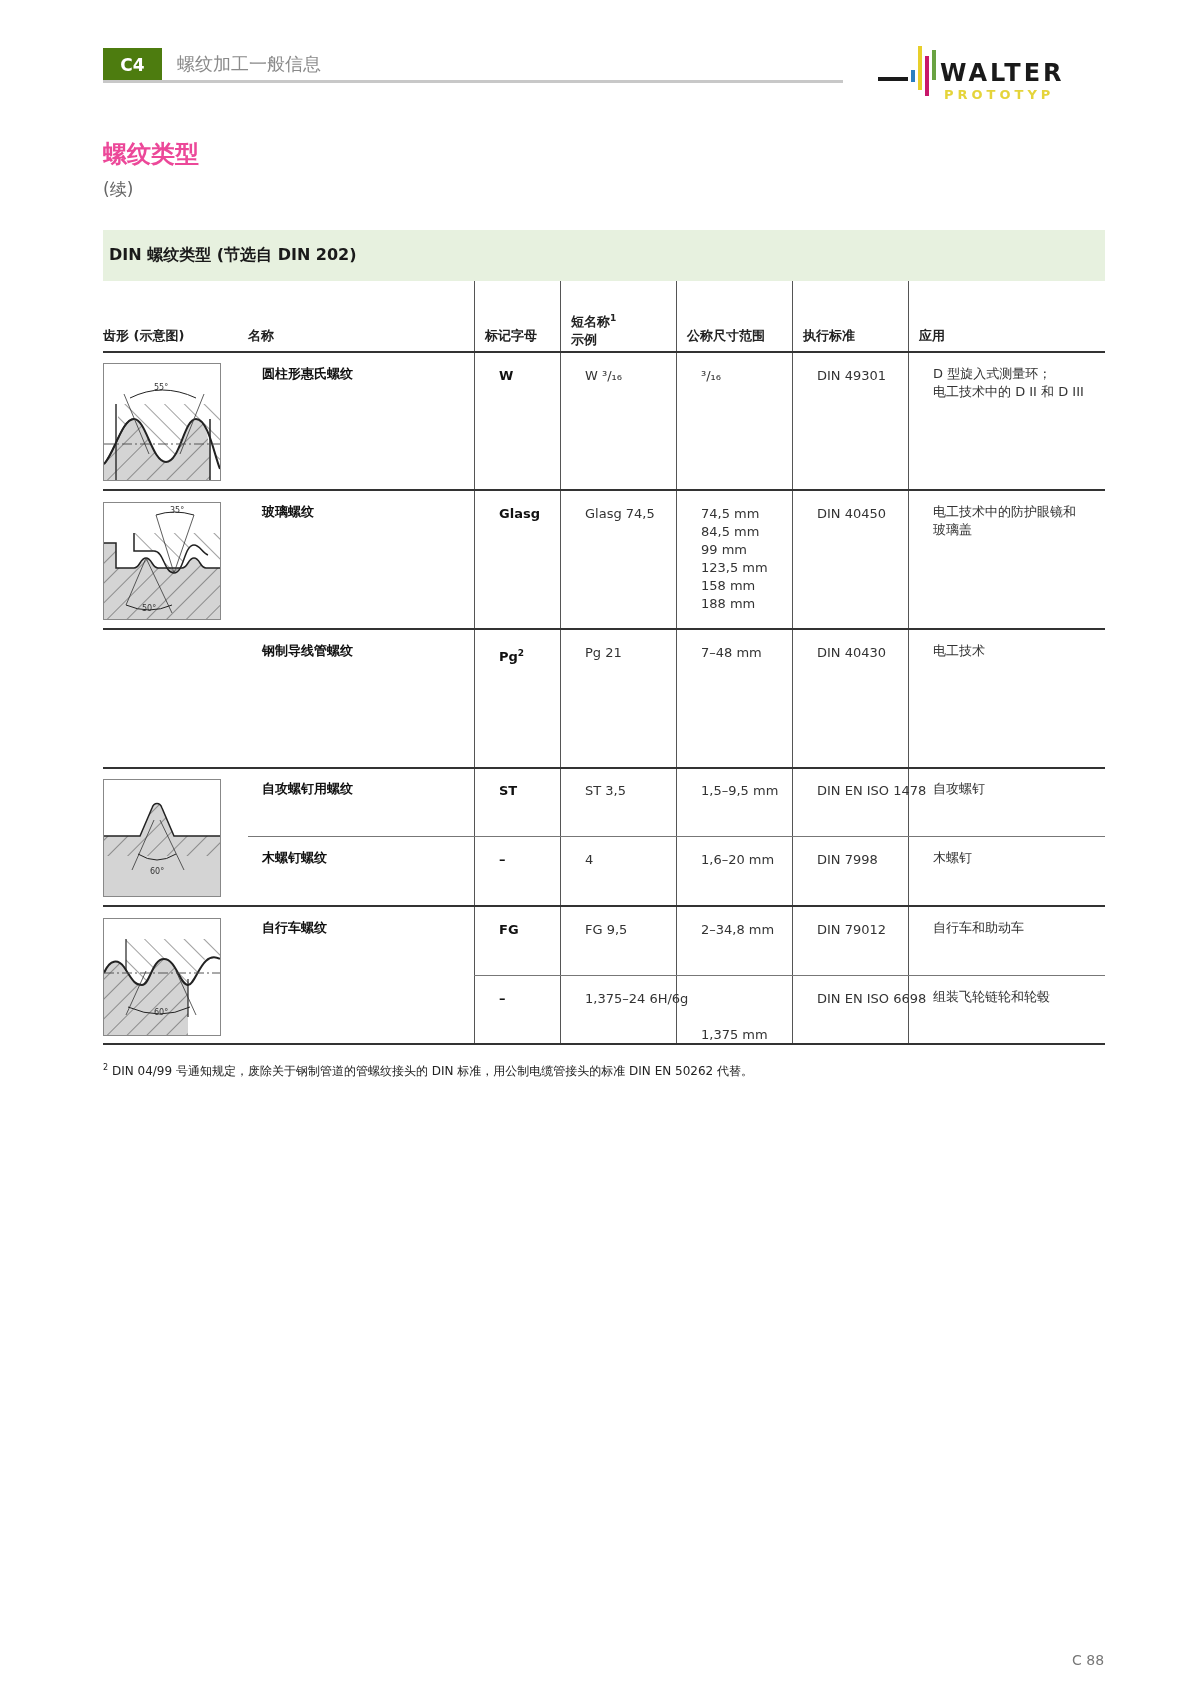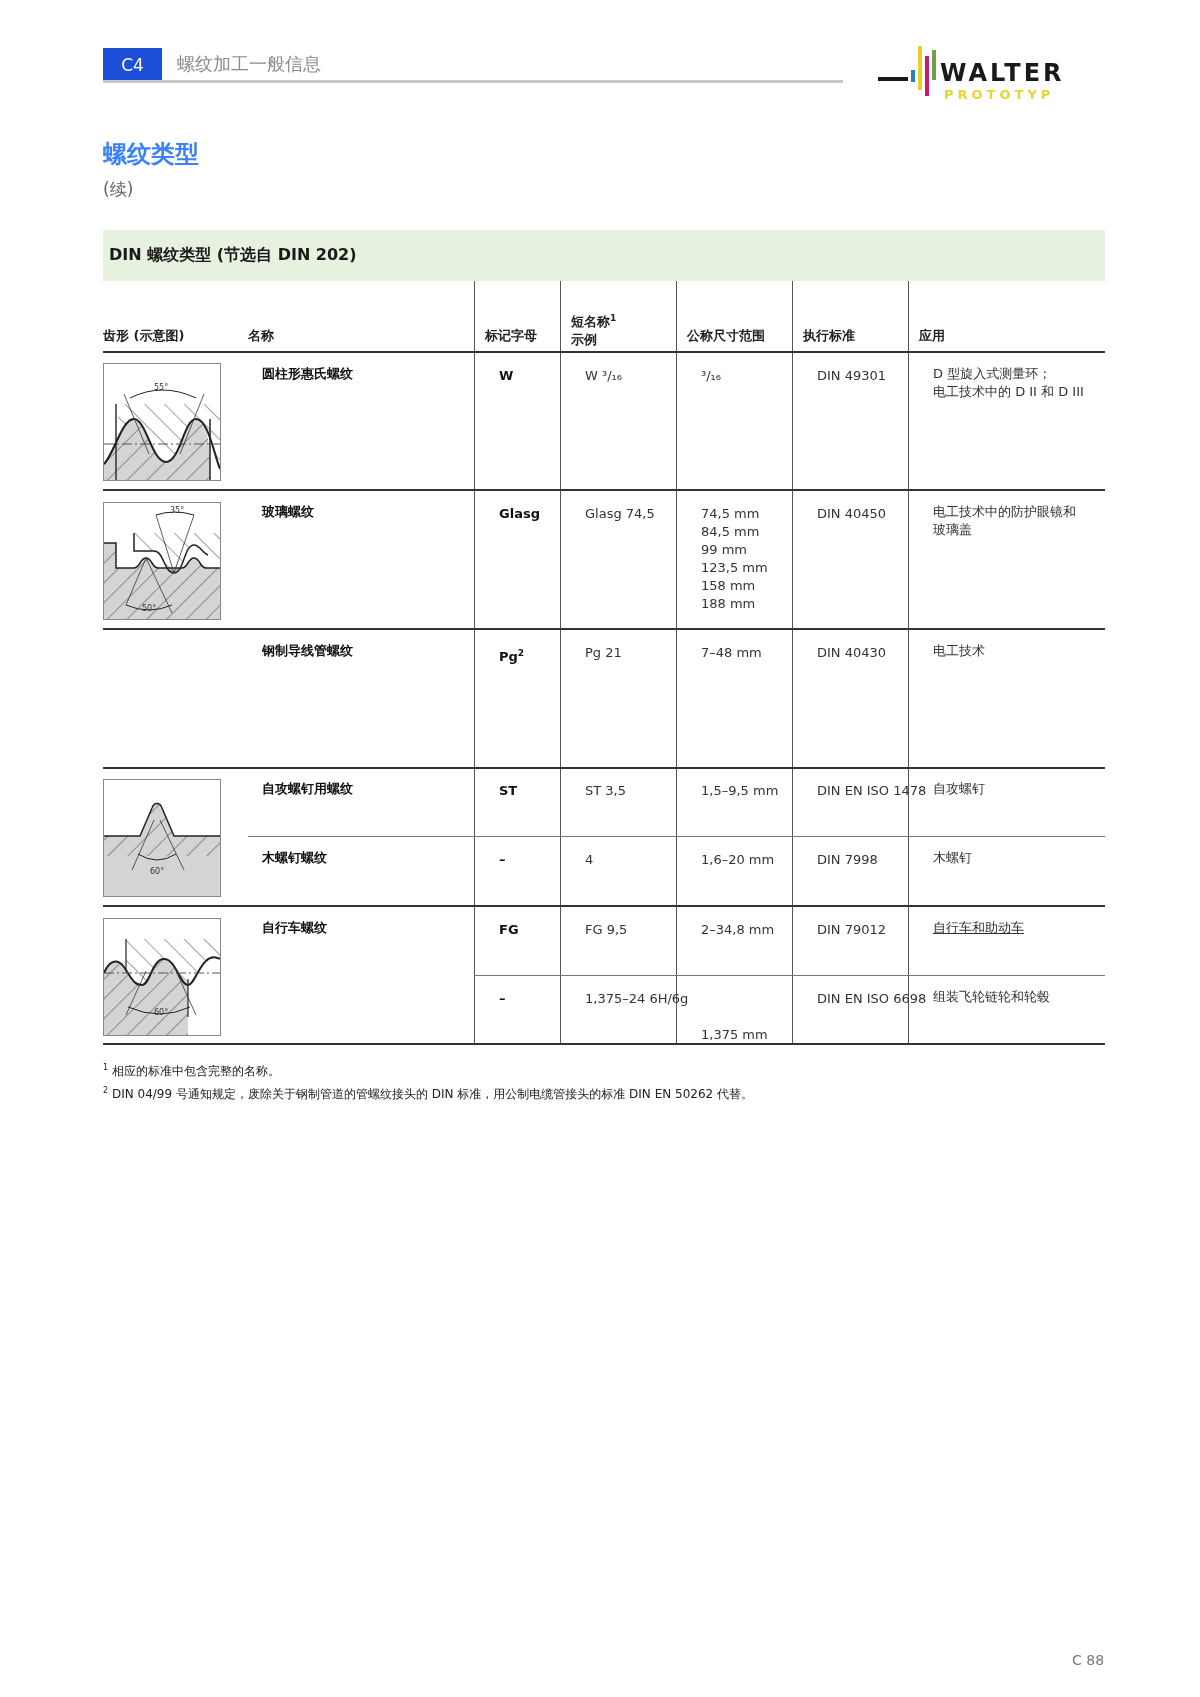--- a/index.html
+++ b/index.html
@@ -1,26 +1,26 @@
 <!DOCTYPE html>
 <html><head>
 <meta charset="utf-8">
 <style>
   * { box-sizing: border-box; margin: 0; padding: 0; }
   html, body { width: 1200px; height: 1697px; background: #ffffff; }
   body { position: relative; font-family: "DejaVu Sans", "Liberation Sans", sans-serif; color: #1a1a1a; overflow: hidden; }
 
   
-  .hdr-tag { position: absolute; left: 103px; top: 48px; width: 59px; height: 33px; background: #1d4ed8; color: #ffffff; font-size: 17px; font-weight: normal; display: flex; align-items: center; justify-content: center; }
+  .hdr-tag { position: absolute; left: 103px; top: 48px; width: 59px; height: 33px; background: #4d7c0f; color: #ffffff; font-size: 17px; font-weight: bold; display: flex; align-items: center; justify-content: center; }
   .hdr-title { position: absolute; left: 177px; top: 52px; font-size: 18px; color: #8a8a8a; }
   .hdr-rule { position: absolute; left: 103px; top: 80px; width: 740px; height: 3px; background: #c8c8c8; }
 
   .logo { position: absolute; left: 878px; top: 44px; width: 230px; height: 60px; }
 
-  .page-title { position: absolute; left: 103px; top: 138px; font-size: 24px; font-weight: bold; color: #3b82f6; }
+  .page-title { position: absolute; left: 103px; top: 138px; font-size: 24px; font-weight: bold; color: #ec4899; }
   .page-sub { position: absolute; left: 103px; top: 178px; font-size: 17px; color: #666; }
 
   
   .band { position: absolute; left: 103px; top: 230px; width: 1002px; height: 51px; background: #e7f1df; display: flex; align-items: center; padding-left: 6px; font-size: 16px; font-weight: bold; color: #1a1a1a; }
 
   
   .tbl { position: absolute; left: 103px; top: 281px; width: 1002px; }
   .col-v { position: absolute; top: 0; width: 1px; background: #555; }
   .hline { position: absolute; left: 0; width: 1002px; height: 2px; background: #333; }
   .hline.thin { height: 1px; background: #777; }
@@ -232,31 +232,30 @@
       <line x1="92" y1="96" x2="72" y2="52" stroke="#333" stroke-width="0.8"></line>
       <path d="M24,88 Q56,102 86,88" stroke="#222" stroke-width="1" fill="none"></path>
       <text x="50" y="96" font-size="8" fill="#333" font-family="'DejaVu Sans', sans-serif">60°</text>
     </svg>
   </div>
   <div class="cell name" style="left:145px; top:638px;">自行车螺纹</div>
   <div class="cell code" style="left:382px; top:640px;">FG</div>
   <div class="cell" style="left:468px; top:640px;">FG 9,5</div>
   <div class="cell" style="left:584px; top:640px;">2–34,8 mm</div>
   <div class="cell" style="left:700px; top:640px;">DIN 79012</div>
-  <div class="cell" style="left:816px; top:638px;text-decoration:underline;">自行车和助动车</div>
+  <div class="cell" style="left:816px; top:638px;">自行车和助动车</div>
 
   <div class="hline thin" style="top:694px; left:371px; width:631px;"></div>
 
   <div class="cell code" style="left:382px; top:709px;">–</div>
   <div class="cell" style="left:468px; top:709px;">1,375–24 6H/6g</div>
   <div class="cell" style="left:584px; top:709px;margin-top:36px;">1,375 mm</div>
   <div class="cell" style="left:700px; top:709px;">DIN EN ISO 6698</div>
   <div class="cell" style="left:816px; top:707px;">组装飞轮链轮和轮毂</div>
 
   <div class="hline" style="top:762px;"></div>
 </div>
 
 <div class="footnotes">
-  <div><sup>1</sup> <span>相应的标准中包含完整的名称。</span></div>
   <div><sup>2</sup> <span>DIN 04/99 号通知规定，废除关于钢制管道的管螺纹接头的 DIN 标准，用公制电缆管接头的标准 DIN EN 50262 代替。</span></div>
 </div>
 
 <div class="page-num">C 88</div>
 
 </body></html>

